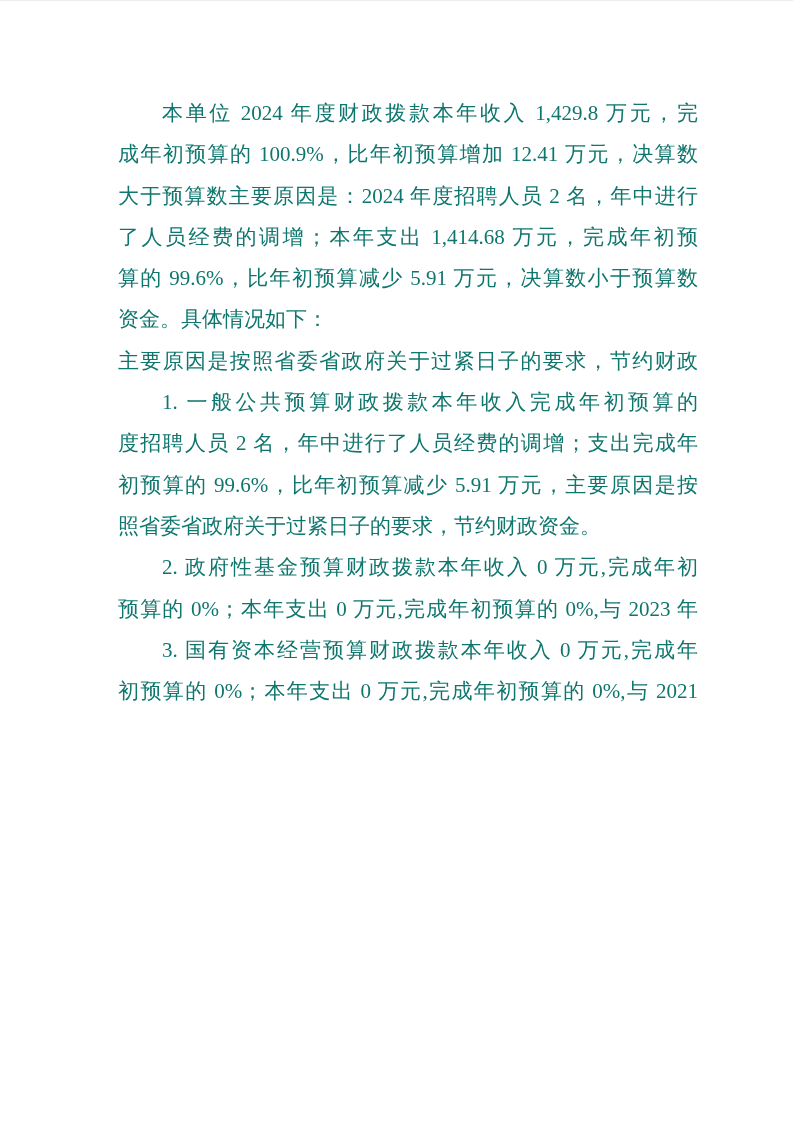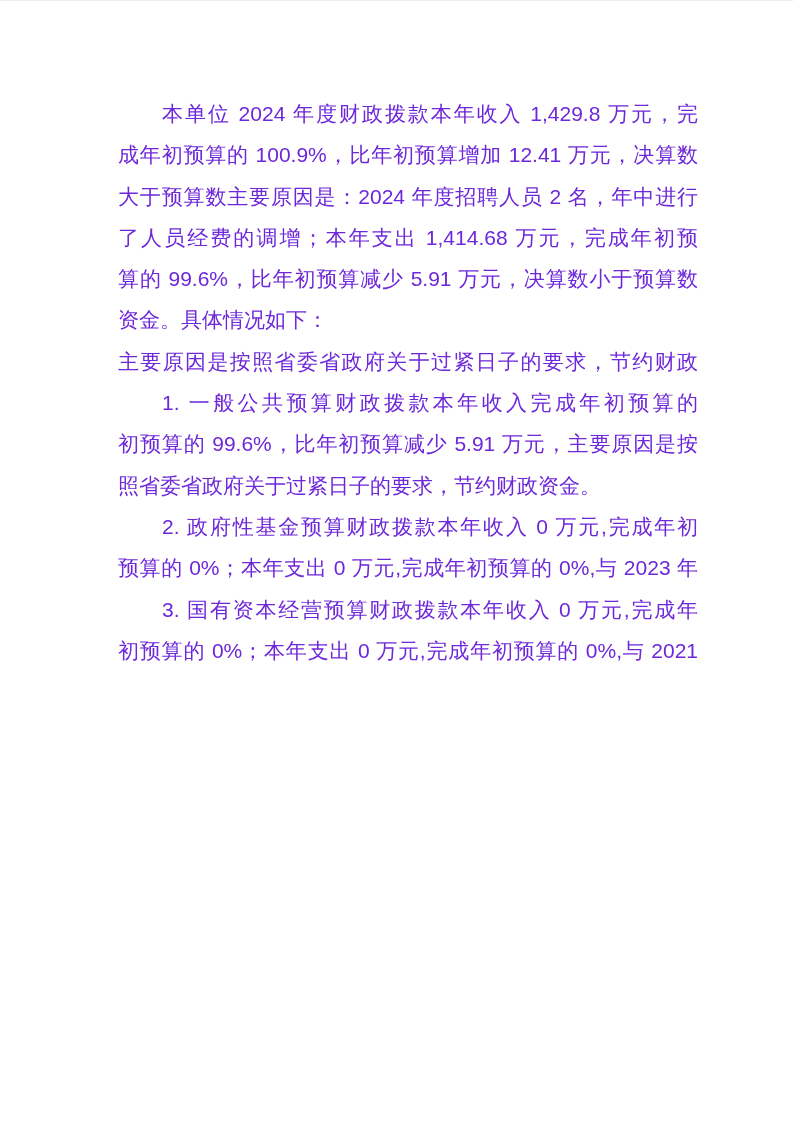--- a/index.html
+++ b/index.html
@@ -6,22 +6,22 @@
     margin: 0;
     padding: 0;
     background: #ffffff;
   }
   .page {
     position: relative;
     width: 793px;
     height: 887px;
     background: #ffffff;
     border-top: 1px solid #ececec;
-    font-family: Liberation Sans, sans-serif;
-    color: #6d28d9;
+    font-family: Liberation Serif, serif;
+    color: #0f766e;
     overflow: hidden;
     box-sizing: border-box;
   }
   .textblock {
     position: absolute;
     left: 118px;
     top: 92px;
     width: 580px;
     font-size: 21px;
     line-height: 41.3px;
@@ -46,20 +46,21 @@
 <div class="page">
   <div class="textblock">
     <div class="line indent">本单位 2024 年度财政拨款本年收入 1,429.8 万元，完</div>
     <div class="line">成年初预算的 100.9%，比年初预算增加 12.41 万元，决算数</div>
     <div class="line">大于预算数主要原因是：2024 年度招聘人员 2 名，年中进行</div>
     <div class="line">了人员经费的调增；本年支出 1,414.68 万元，完成年初预</div>
     <div class="line">算的 99.6%，比年初预算减少 5.91 万元，决算数小于预算数</div>
     <div class="line para-end">资金。具体情况如下：</div>
     <div class="line">主要原因是按照省委省政府关于过紧日子的要求，节约财政</div>
     <div class="line indent">1. 一般公共预算财政拨款本年收入完成年初预算的</div>
+    <div class="line">度招聘人员 2 名，年中进行了人员经费的调增；支出完成年</div>
     <div class="line">初预算的 99.6%，比年初预算减少 5.91 万元，主要原因是按</div>
     <div class="line para-end">照省委省政府关于过紧日子的要求，节约财政资金。</div>
     <div class="line indent">2. 政府性基金预算财政拨款本年收入 0 万元,完成年初</div>
     <div class="line">预算的 0%；本年支出 0 万元,完成年初预算的 0%,与 2023 年</div>
     <div class="line indent">3. 国有资本经营预算财政拨款本年收入 0 万元,完成年</div>
     <div class="line">初预算的 0%；本年支出 0 万元,完成年初预算的 0%,与 2021</div>
   </div>
 </div>
 
 </body></html>

